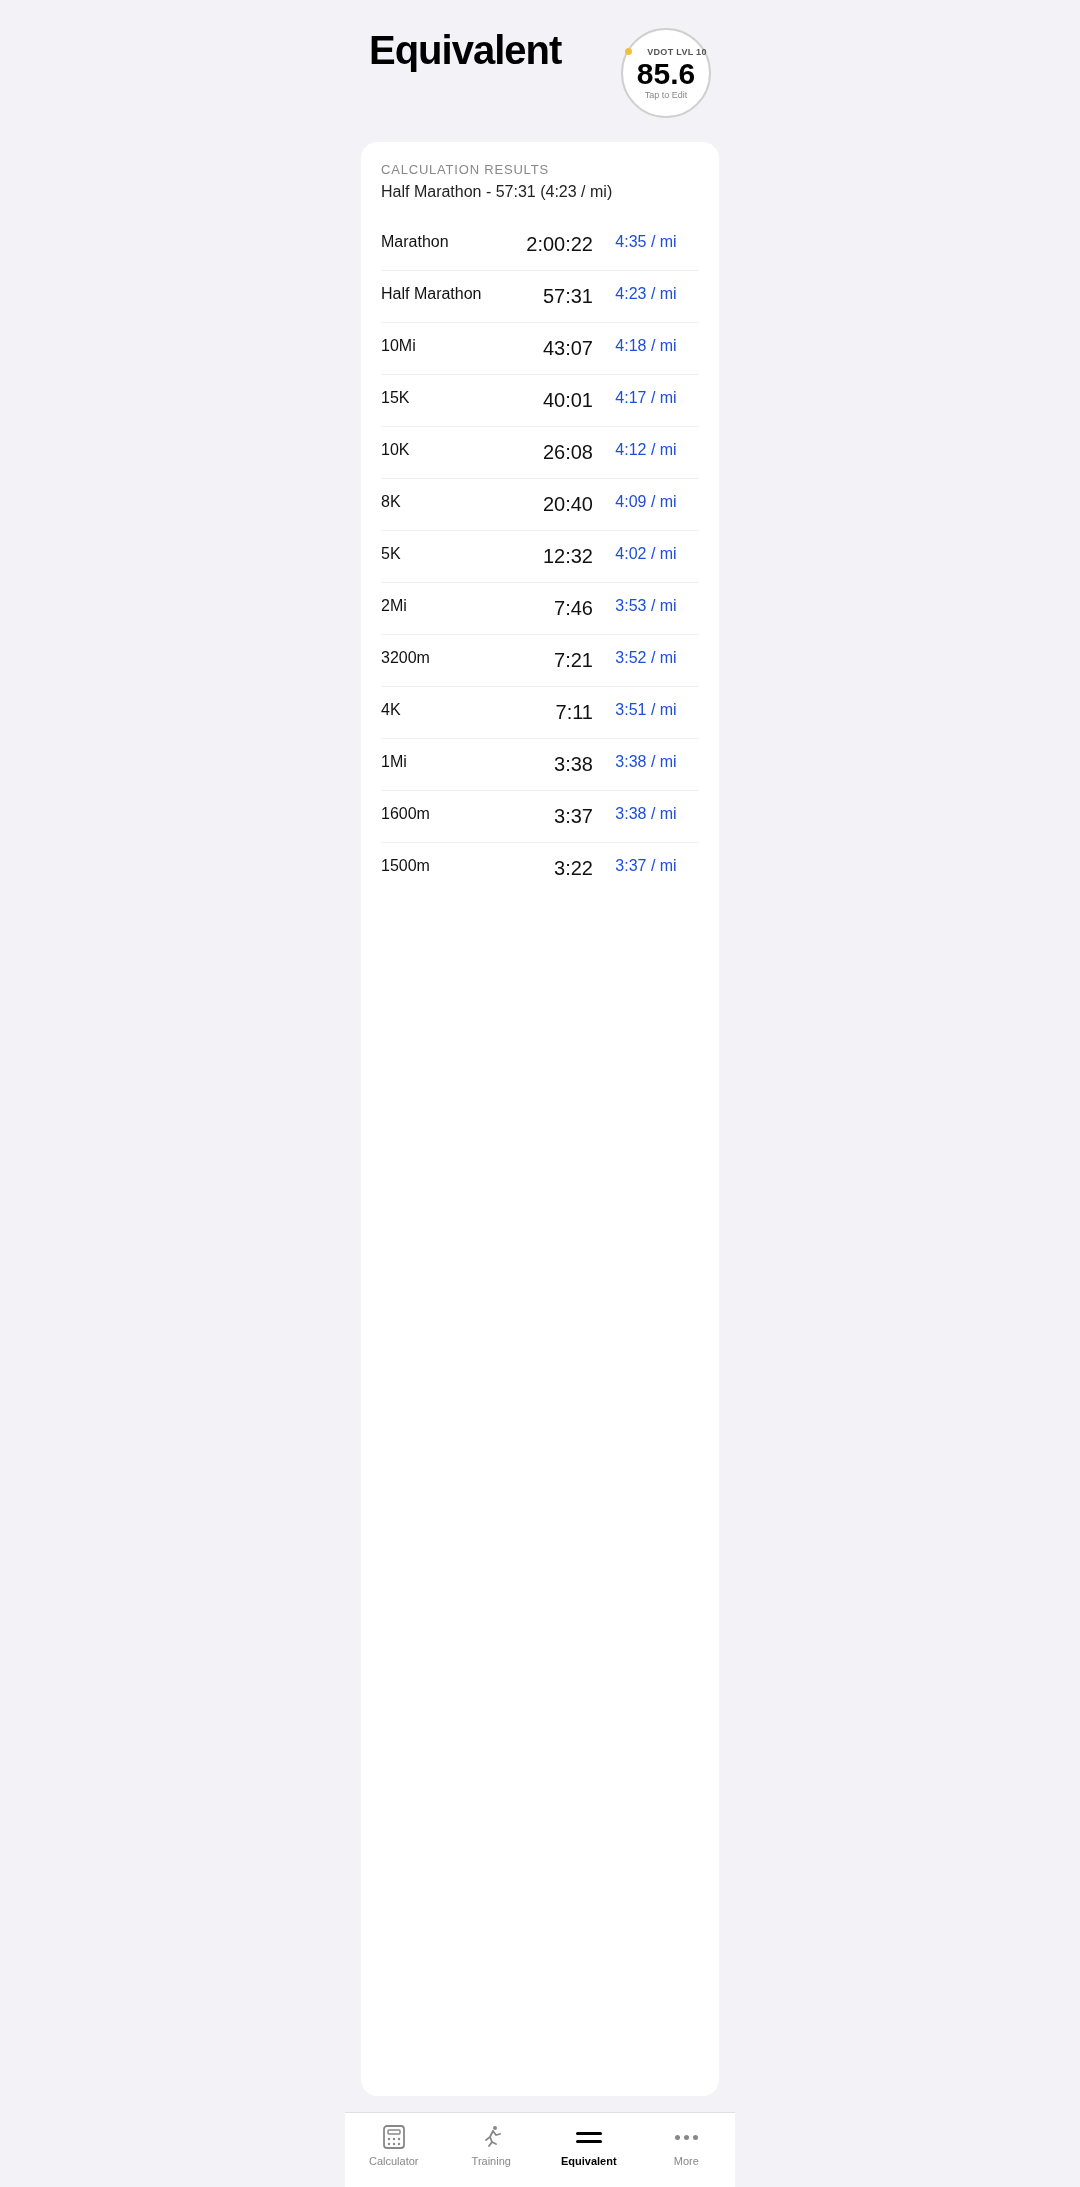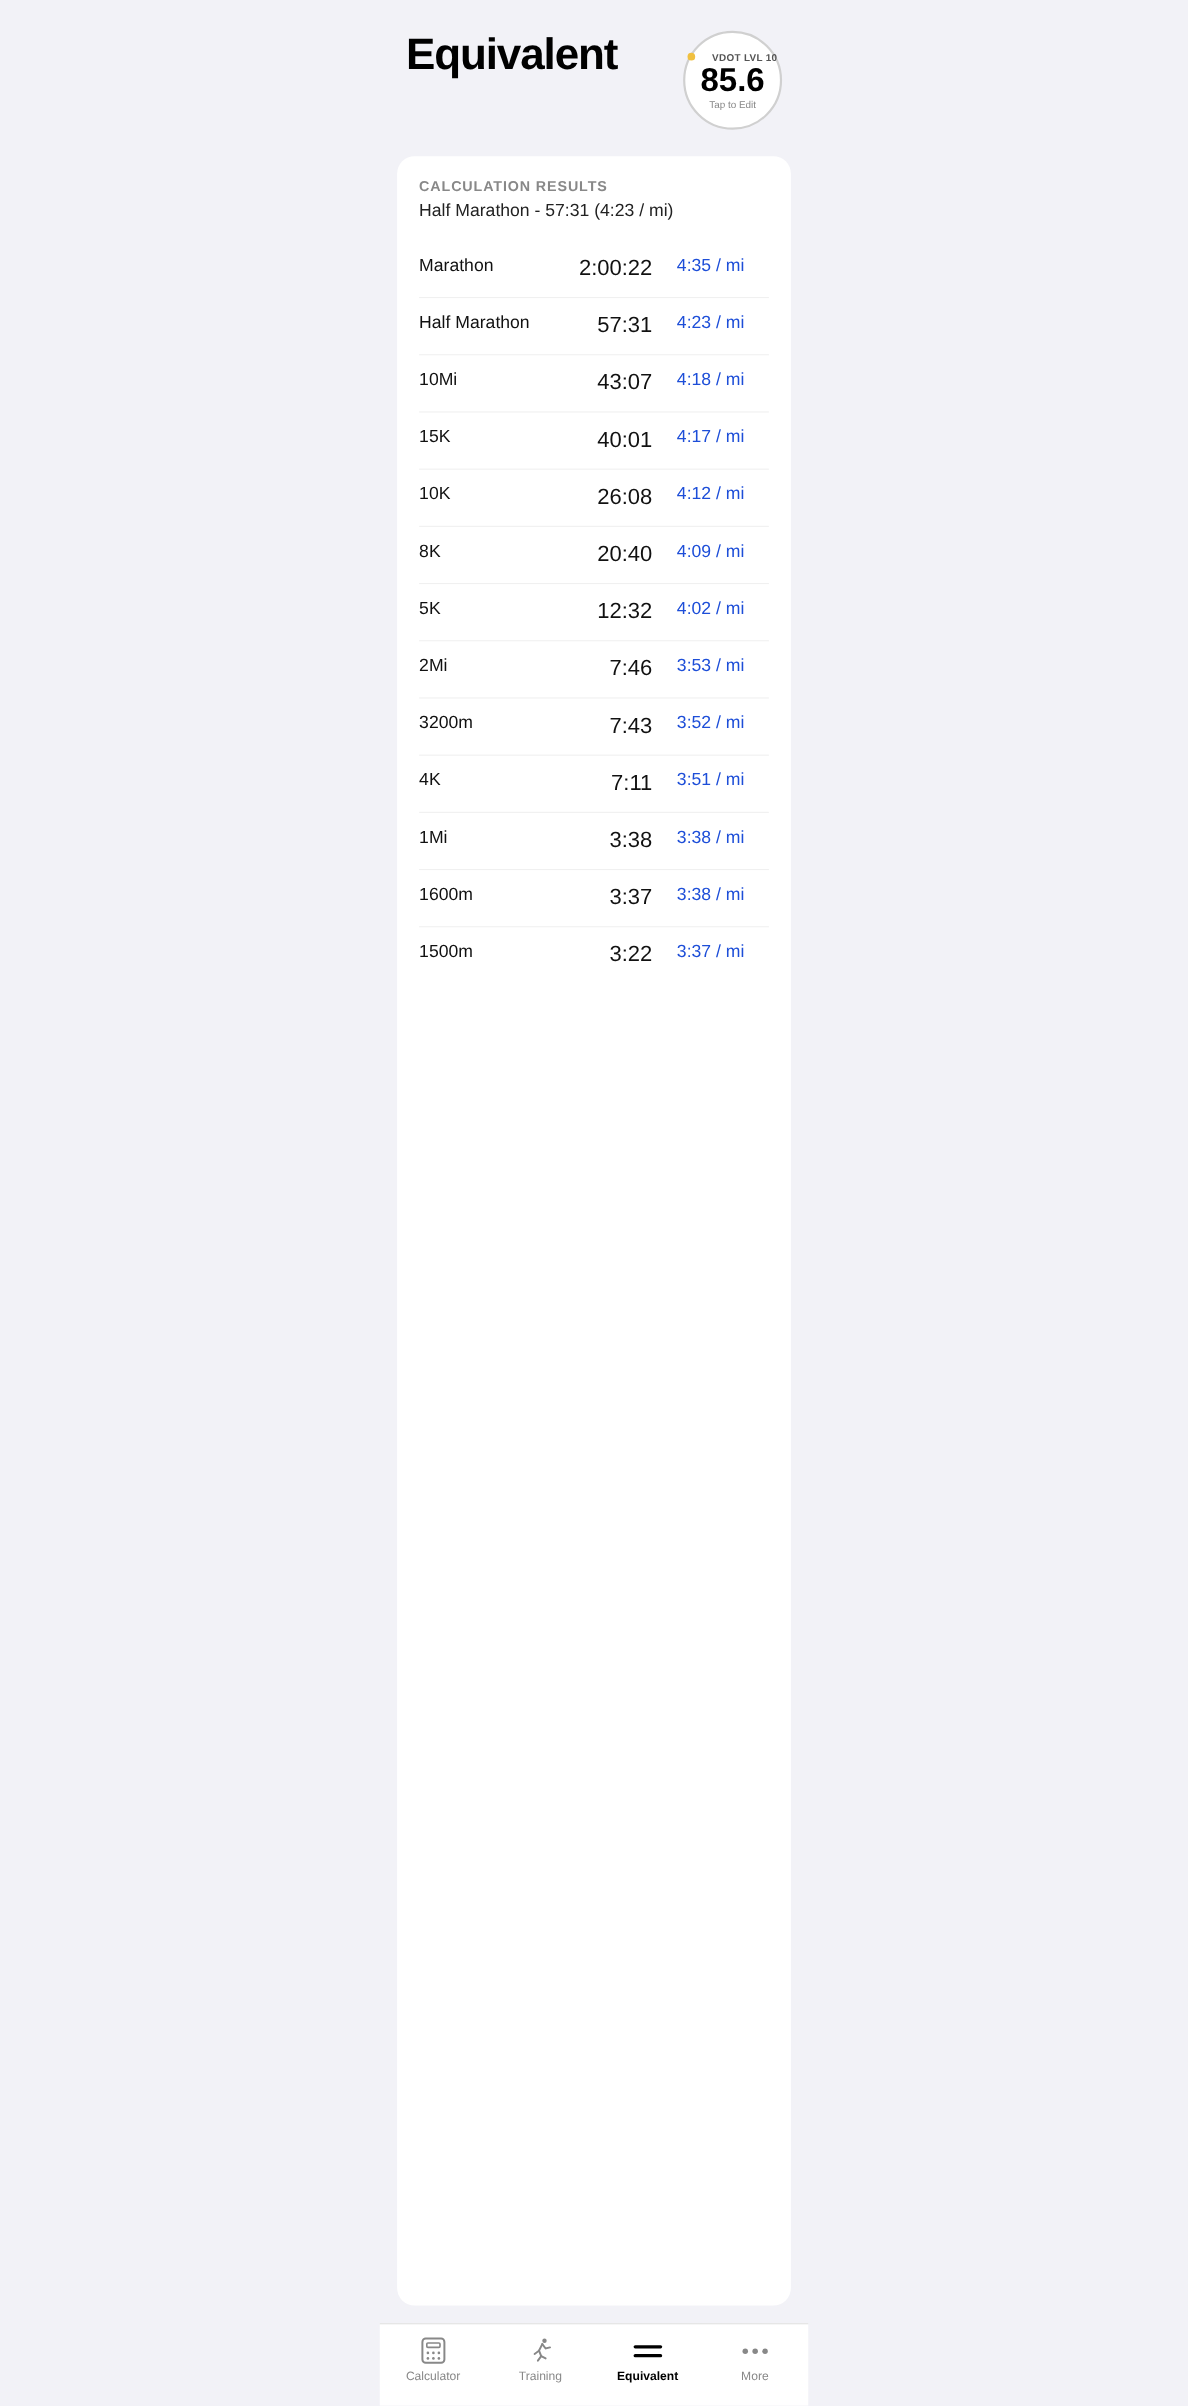--- a/index.html
+++ b/index.html
@@ -76,21 +76,21 @@
     .card {
       background: #fff;
       border-radius: 16px;
       margin: 8px 16px 16px 16px;
       padding: 20px 20px 28px 20px;
       flex: 1;
     }
 
     .calc-results-label {
       font-size: 13px;
-      font-weight: 700;
+      font-weight: 400;
       color: #888;
       letter-spacing: 0.8px;
       text-transform: uppercase;
       margin-bottom: 6px;
     }
 
     .calc-subtitle {
       font-size: 16px;
       color: #222;
       margin-bottom: 18px;
@@ -278,21 +278,21 @@
       <div class="col-time">12:32</div>
       <div class="col-pace">4:02 / mi</div>
     </div>
       <div class="table-row">
       <div class="col-race">2Mi</div>
       <div class="col-time">7:46</div>
       <div class="col-pace">3:53 / mi</div>
     </div>
       <div class="table-row">
       <div class="col-race">3200m</div>
-      <div class="col-time">7:43</div>
+      <div class="col-time">7:21</div>
       <div class="col-pace">3:52 / mi</div>
     </div>
       <div class="table-row">
       <div class="col-race">4K</div>
       <div class="col-time">7:11</div>
       <div class="col-pace">3:51 / mi</div>
     </div>
       <div class="table-row">
       <div class="col-race">1Mi</div>
       <div class="col-time">3:38</div>

